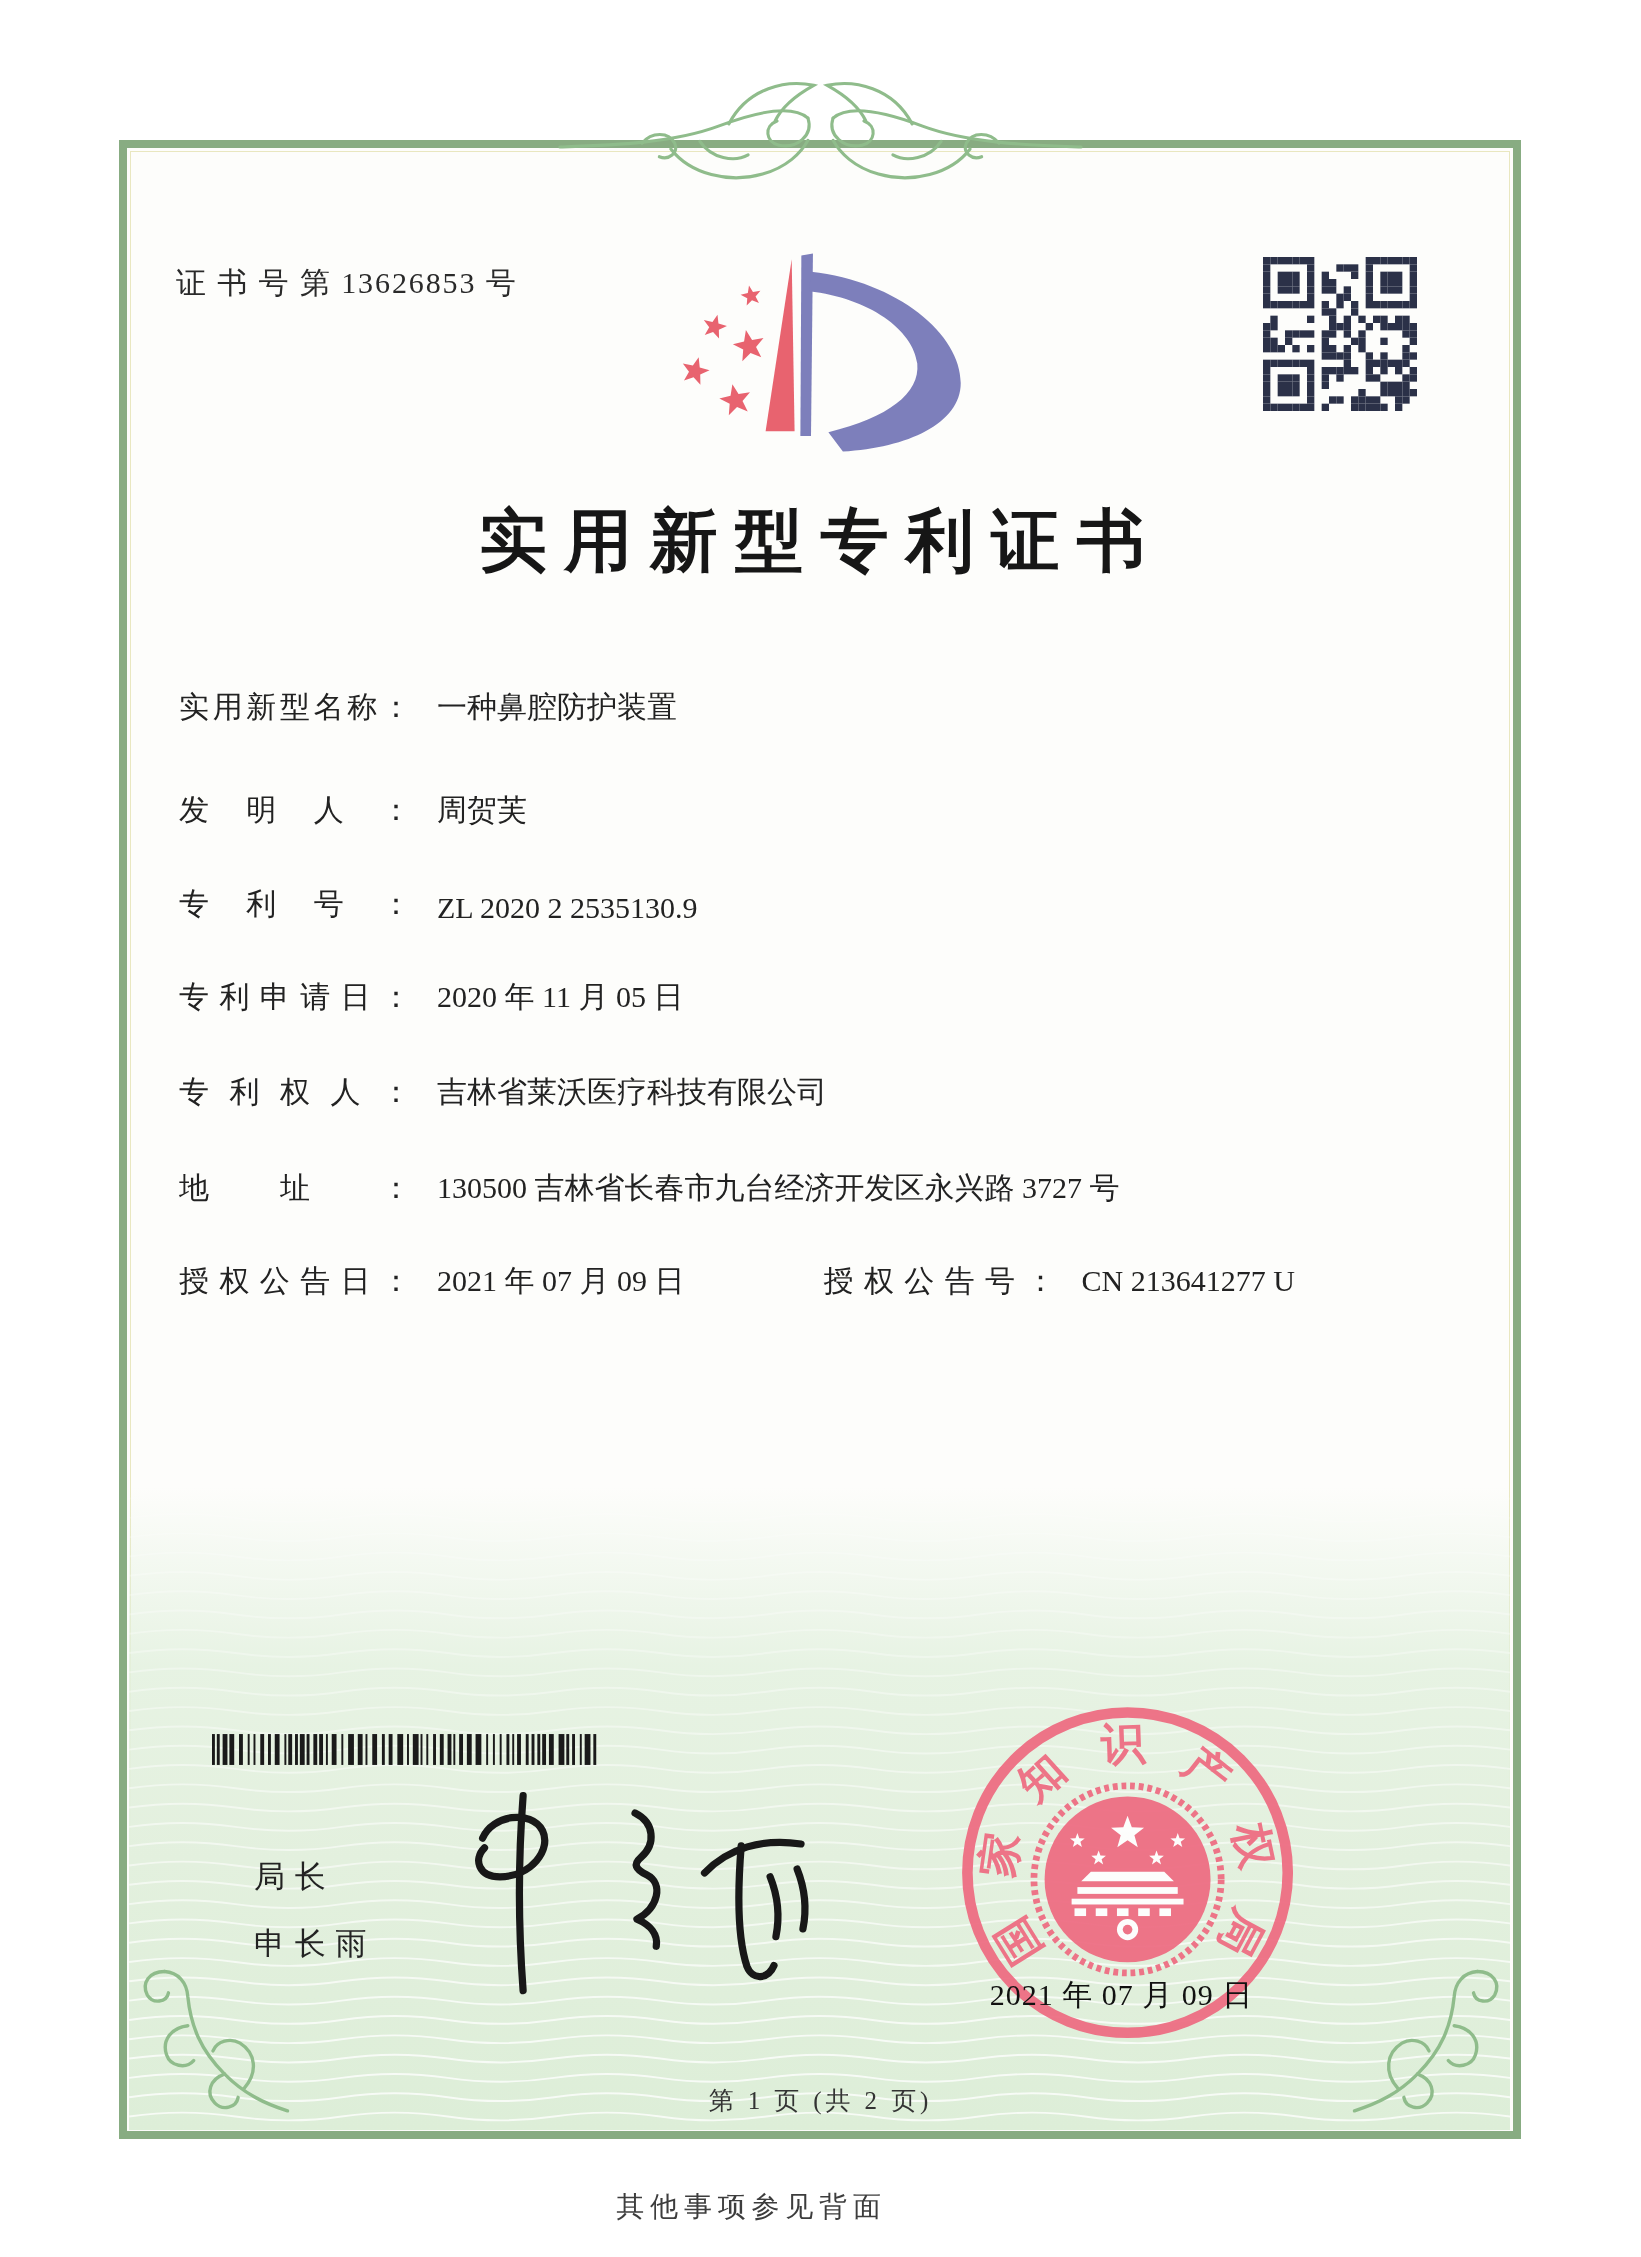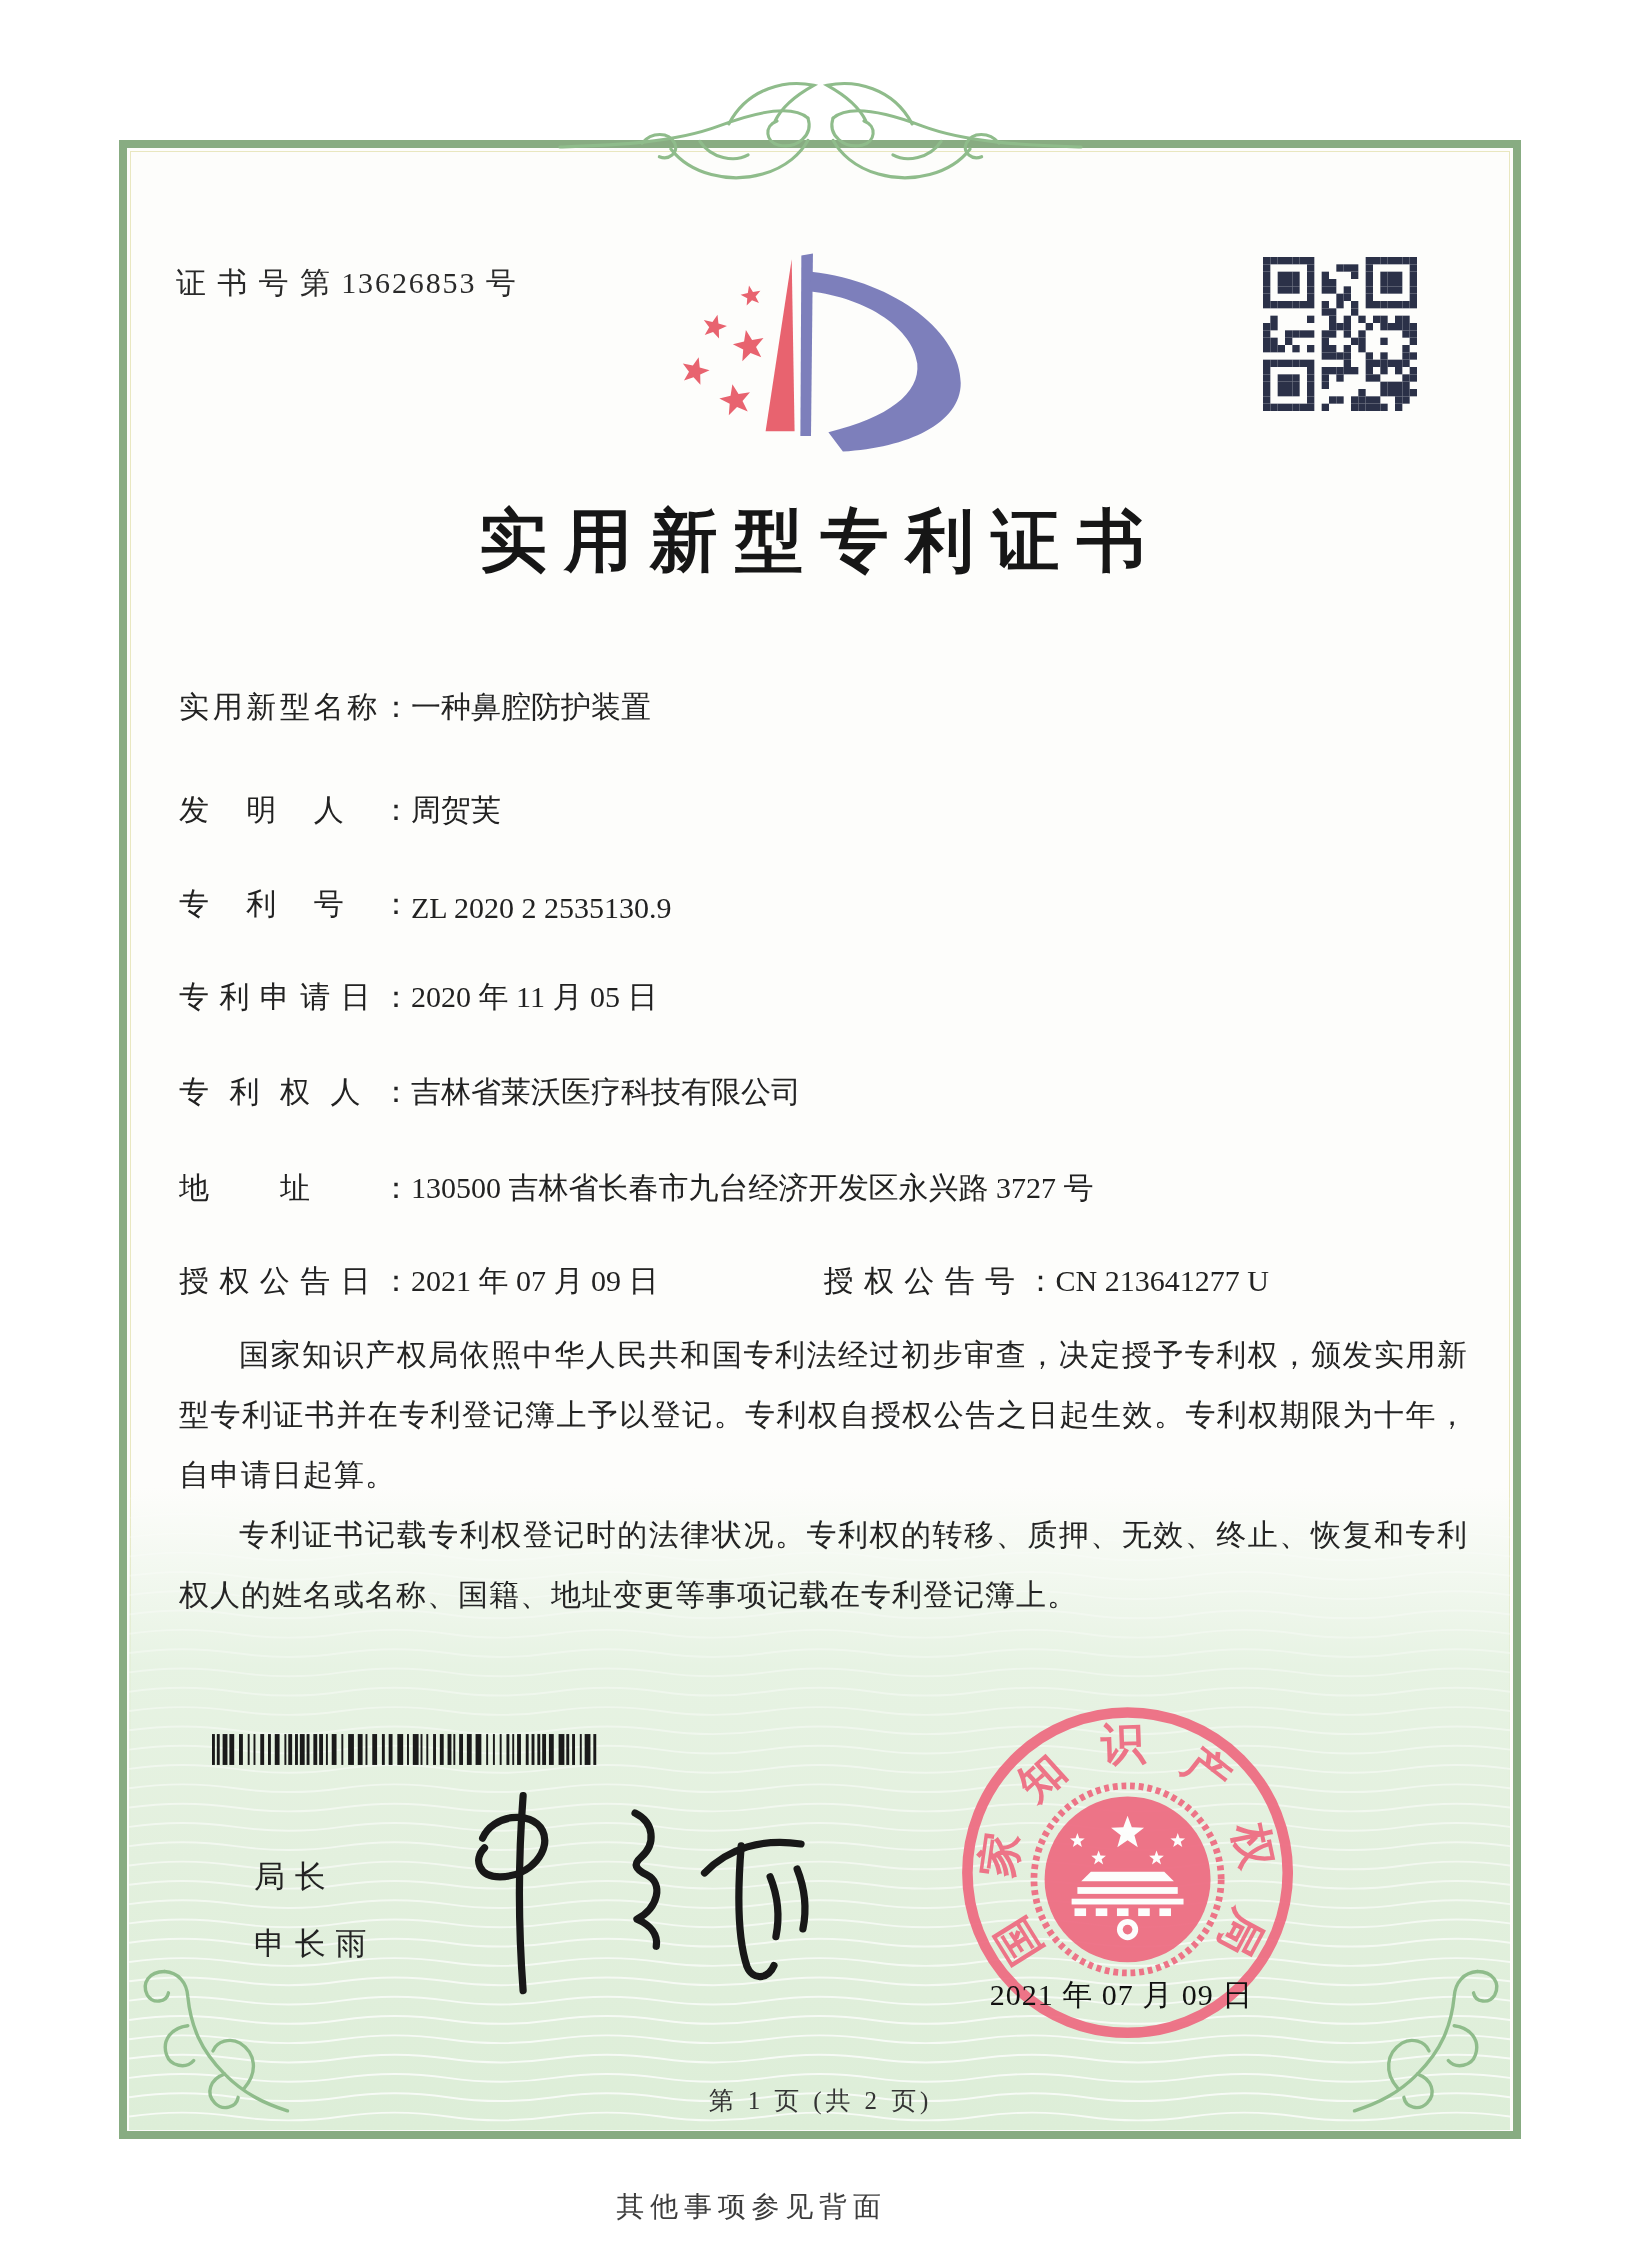--- a/index.html
+++ b/index.html
@@ -24,21 +24,21 @@
   .wave-zone svg{position:absolute;inset:0;}
   .orn{position:absolute;pointer-events:none;}
   .abs{position:absolute;}
   .certno{left:176px;top:263px;font-size:30px;letter-spacing:1.9px;color:#2a2a2a;}
   .title{
     left:0;right:0;top:496px;text-align:center;font-size:68px;font-weight:bold;
     letter-spacing:17.4px;color:#161616;
   }
   .frow{left:179px;font-size:30px;white-space:nowrap;color:#222;}
   .flabel{display:inline-block;width:232px;text-align:justify;text-align-last:justify;vertical-align:bottom;}
-  .fval{margin-left:0;font-family:Liberation Serif, serif;}
+  .fval{margin-left:26px;font-family:Liberation Serif, serif;}
   .grant-first{display:inline-block;width:637px;}
   .bodytext{
     left:179px;top:1325px;width:1289px;font-size:30px;line-height:60px;
     text-align:justify;color:#242424;letter-spacing:1px;
   }
   .bodytext p{margin:0;text-indent:2em;}
   .signer{left:206px;font-size:31px;letter-spacing:9.7px;color:#232323;margin-left:48px;}
   .sealdate{left:967px;top:1975px;width:309px;text-align:center;font-size:30px;color:#111;letter-spacing:1px;}
   .pageinfo{left:0;right:0;top:2084px;text-align:center;font-size:25px;letter-spacing:3.9px;color:#333;}
   .backnote{left:16px;right:154px;top:2188px;text-align:center;font-size:28px;letter-spacing:5.8px;color:#3d3d3d;}
@@ -388,24 +388,20 @@
     <span class="flabel">地址：</span><span class="fval">130500 吉林省长春市九台经济开发区永兴路 3727 号</span>
   </div>
   <div class="abs frow" style="top:1261px">
     <span class="grant-first">
       <span class="flabel">授权公告日：</span><span class="fval">2021 年 07 月 09 日</span>
     </span><span>
       <span class="flabel">授权公告号：</span><span class="fval">CN 213641277 U</span>
     </span>
   </div>
 
-  <div class="abs bodytext">
-    <p>国家知识产权局依照中华人民共和国专利法经过初步审查，决定授予专利权，颁发实用新型专利证书并在专利登记簿上予以登记。专利权自授权公告之日起生效。专利权期限为十年，自申请日起算。</p>
-    <p>专利证书记载专利权登记时的法律状况。专利权的转移、质押、无效、终止、恢复和专利权人的姓名或名称、国籍、地址变更等事项记载在专利登记簿上。</p>
-  </div>
 
   <div class="abs barbox" id="barcode"><svg width="391" height="31" viewBox="0 0 405 32">
         <rect x="0" y="0" width="3" height="32" fill="#1a1a1a"></rect>
         <rect x="5" y="0" width="3" height="32" fill="#1a1a1a"></rect>
         <rect x="11" y="0" width="5" height="32" fill="#1a1a1a"></rect>
         <rect x="18" y="0" width="5" height="32" fill="#1a1a1a"></rect>
         <rect x="28" y="0" width="4" height="32" fill="#1a1a1a"></rect>
         <rect x="37" y="0" width="2" height="32" fill="#1a1a1a"></rect>
         <rect x="43" y="0" width="2" height="32" fill="#1a1a1a"></rect>
         <rect x="50" y="0" width="4" height="32" fill="#1a1a1a"></rect>

